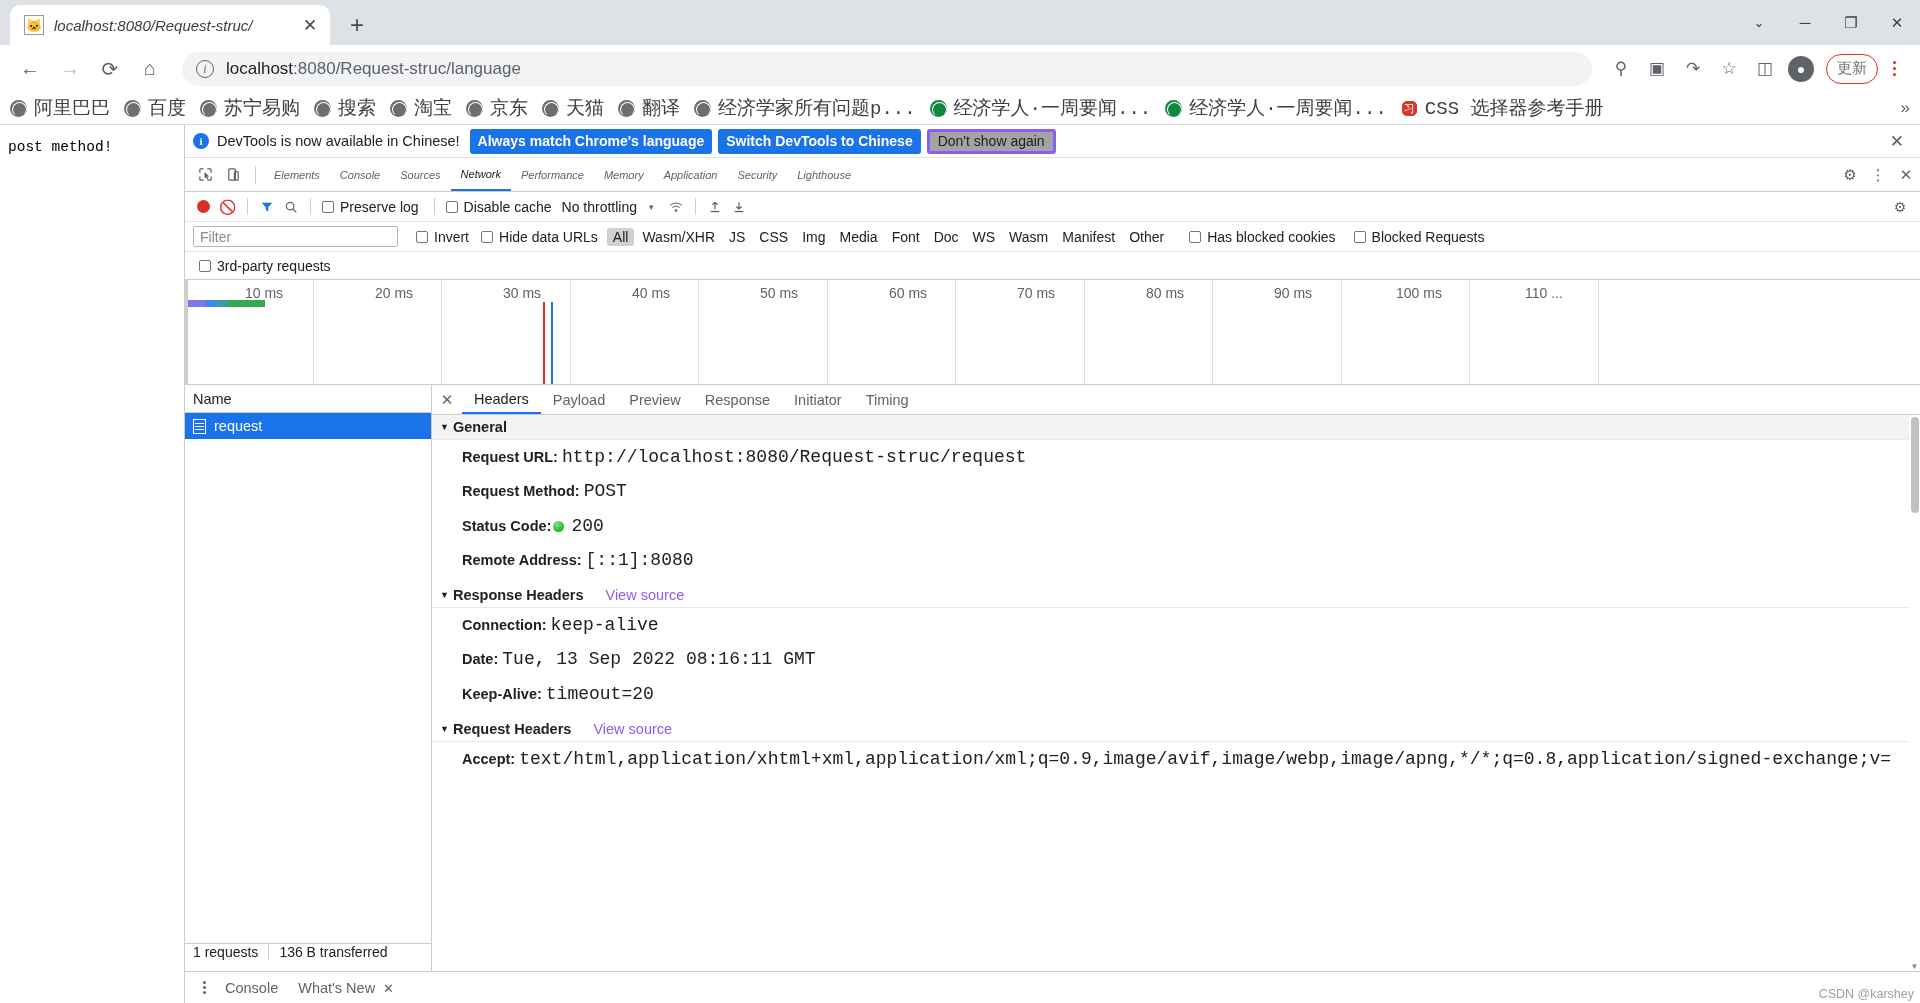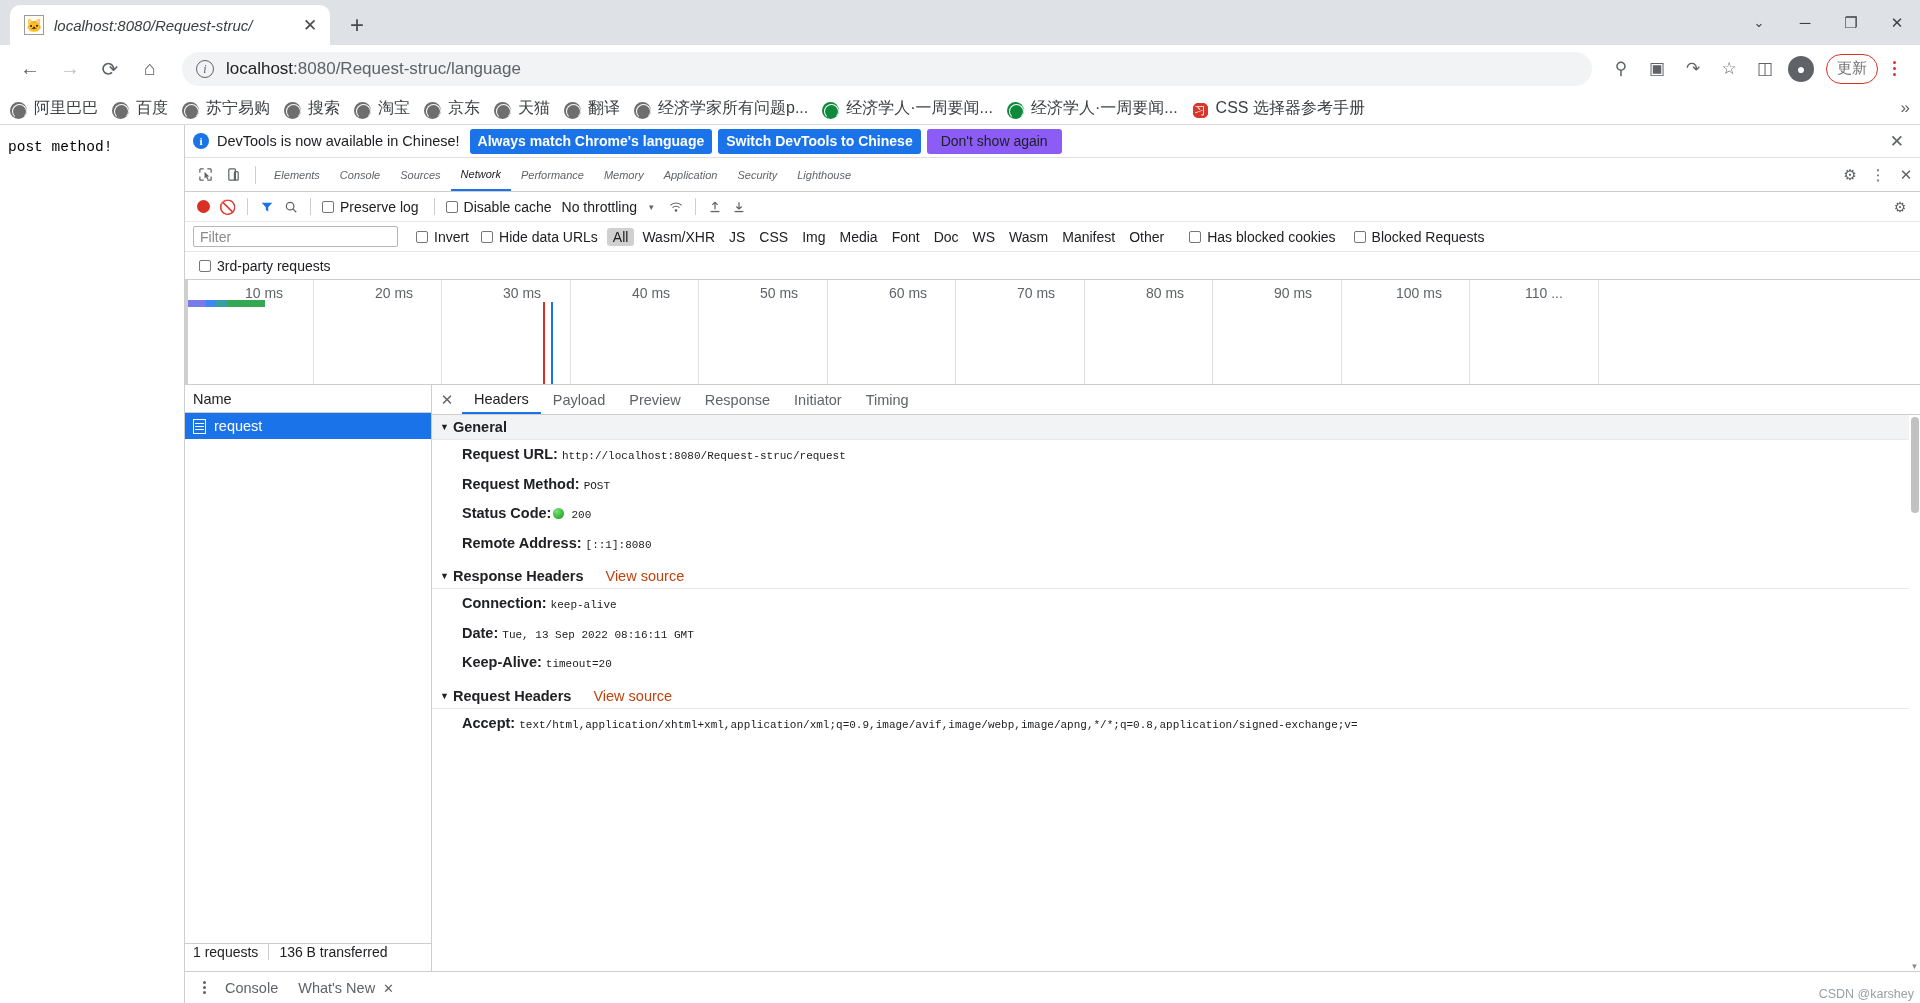--- a/index.html
+++ b/index.html
@@ -72,21 +72,21 @@
     height: 30px; border: 1px solid #d93025; border-radius: 15px; color: #737373;
     display: flex; align-items: center; padding: 0 10px; font-size: 15px; margin-left: 6px;
   }
   .kebab { width: 28px; display:flex; flex-direction: column; align-items:center; justify-content:center;
      margin-left: 2px; }
   .kebab i { width: 3px; height: 3px; background:#d93025; border-radius: 50%; margin: 1.5px 0; display:block;}
 
   
   .bookmarks { height: 33px; background: #fff; display:flex; align-items:center; padding: 0 10px;
     border-bottom: 1px solid #dadce0; position: relative; }
-  .bm { display: flex; align-items: flex-end; margin-right: 14px; font-size: 16px; color: #3c4043; white-space: nowrap;}
+  .bm { display: flex; align-items: center; margin-right: 14px; font-size: 19px; color: #3c4043; white-space: nowrap; font-family: Liberation Mono, monospace;}
   .bm-ico {
     width: 17px; height: 17px; border-radius: 50%; margin-right: 7px; flex: 0 0 17px;
     background: #6e6e6e; position: relative; overflow: hidden;
   }
   .bm-ico::before { content:""; position:absolute; left: 2px; top: 2px; width: 13px; height: 13px;
     border-radius: 50%; border: 1.5px solid #fff; border-bottom-color: transparent; }
   .bm-ico.green { background: #0f8a3d; }
   .bm-ico.green::before { border-color: #fff; border-bottom-color: transparent; }
   .bm-ico.red { background: #fff; }
   .bm-ico.red::before { border: none; background: #d9372b; left:1px; top:1px; width:15px;height:15px;
@@ -105,21 +105,21 @@
 
   
   .dt-notice { height: 33px; display:flex; align-items:center; padding: 0 8px; background:#fff;
      border-bottom: 1px solid #e0e0e0; }
   .notice-ico { width:16px;height:16px;border-radius:50%;background:#1a73e8;color:#fff;
      display:flex;align-items:center;justify-content:center;font-size:11px;font-weight:bold;
      font-family:"Liberation Serif",serif; margin-right: 8px; }
   .notice-txt { font-size: 14.5px; color:#202124; margin-right: 10px; }
   .notice-btn { background:#1a73e8; color:#fff; border-radius:3px; height:25px;
      display:flex;align-items:center;padding:0 8px; font-size:14px; font-weight:bold; margin-right: 6px; }
-  .notice-btn.light { background:#8b5cf6; color:#202124; border:6px solid #8b5cf6; font-weight:normal;}
+  .notice-btn.light { background:#a3a3a3; color:#202124; border:3px solid #8b5cf6; font-weight:normal;}
   .notice-close { margin-left:auto; font-size:17px; color:#5f6368; padding: 0 8px;}
 
   
   .dt-tabs { height: 34px; display:flex; align-items:center; border-bottom:1px solid #cdcdcd; padding-left:6px;}
   .dt-iconbtn { width: 28px; height:28px; display:flex;align-items:center;justify-content:center; color:#5f6368;}
   .dt-sep { width:1px; height:18px; background:#cdcdcd; margin: 0 8px; }
   .dt-tab { padding: 0 10px; height: 33px; display:flex; align-items:center; font-size:11px; color:#5f6368;font-style:italic;}
   .dt-tab.active { color:#202124; border-bottom: 2px solid #1a73e8; }
   .dt-tabs .right { margin-left:auto; display:flex; align-items:center;}
   .dt-tabs .right .dt-iconbtn { font-size:15px; }
@@ -172,24 +172,24 @@
 
   .details { flex:1 1 auto; display:flex; flex-direction:column; min-width:0; }
   .dtabs { height: 30px; display:flex; align-items:center; border-bottom:1px solid #cdcdcd; }
   .dtab-close { width:30px; display:flex;align-items:center;justify-content:center; color:#5f6368; font-size:15px;}
   .dtab { padding: 0 12px; height:29px; display:flex;align-items:center; font-size:14.5px; color:#5f6368;}
   .dtab.active { color:#202124; border-bottom:2px solid #1a73e8;}
   .dbody { flex:1 1 auto; overflow:hidden; position:relative; }
   .section-hd { background:#f1f3f4; height: 25px; display:flex; align-items:center; padding-left: 8px;
      font-size:14.5px; font-weight:bold; color:#202124; border-bottom:1px solid #e8eaed;}
   .section-hd .tri { margin-right: 4px; font-size: 9px; }
-  .section-hd .viewsrc { font-weight:normal; color:#c2410c; margin-left: 22px; text-align: center; }
+  .section-hd .viewsrc { font-weight:normal; color:#8b5cf6; margin-left: 22px; text-align: center; }
   .kv { padding: 5px 0 5px 30px; font-size:14.5px; line-height: 1.35; }
   .kv .k { font-weight: bold; color:#202124; }
-  .kv .v { font-family:"Liberation Mono", monospace; font-size:11px; color:#202124; }
+  .kv .v { font-family:"Liberation Mono", monospace; font-size:18px; color:#202124; }
   .statusdot { display:inline-block; width:11px;height:11px;border-radius:50%;
      background: radial-gradient(circle at 35% 30%, #7ee07e, #0a9a0a); margin: 0 3px -1px 2px;}
   .dscroll { position:absolute; right:0; top:0; bottom:0; width: 11px; background:#fff;}
   .dscroll .thumb { position:absolute; right:1px; top: 2px; width:8px; height:96px; background:#c1c1c1;
      border-radius:4px;}
   .dscroll .arrow { position:absolute; left:0; right:0; text-align:center; font-size:8px; color:#8a8a8a;}
 
   
   .drawer { height: 32px; border-top:1px solid #cdcdcd; display:flex; align-items:center; padding: 0 8px;
      background:#fff; }

